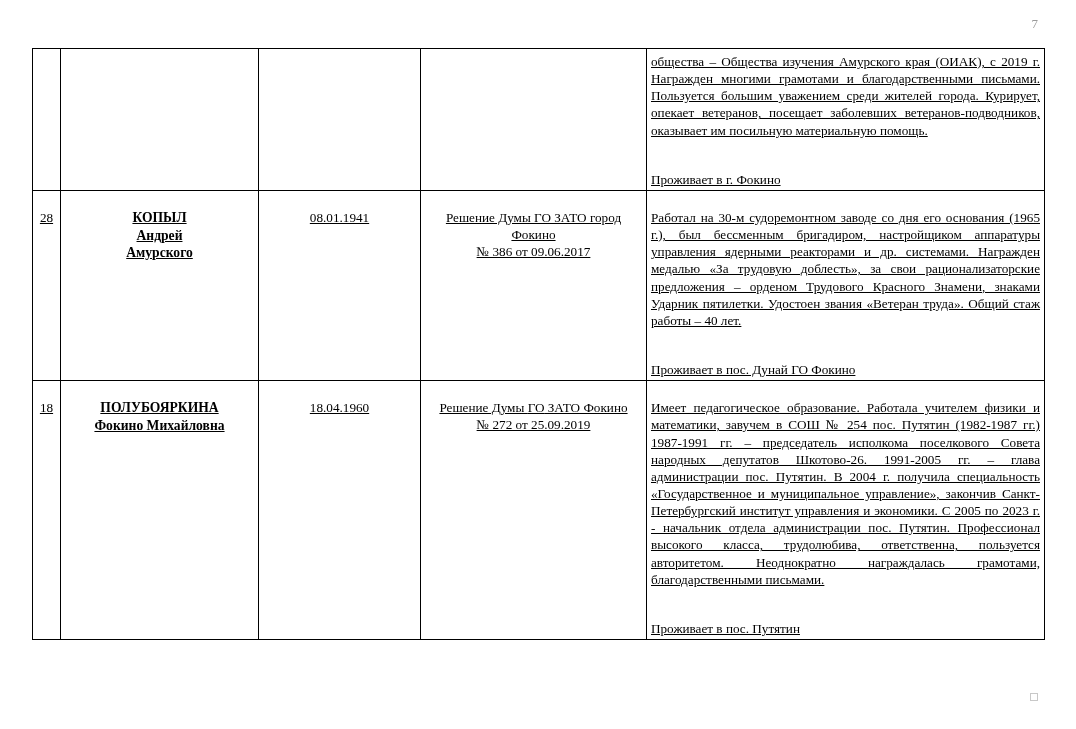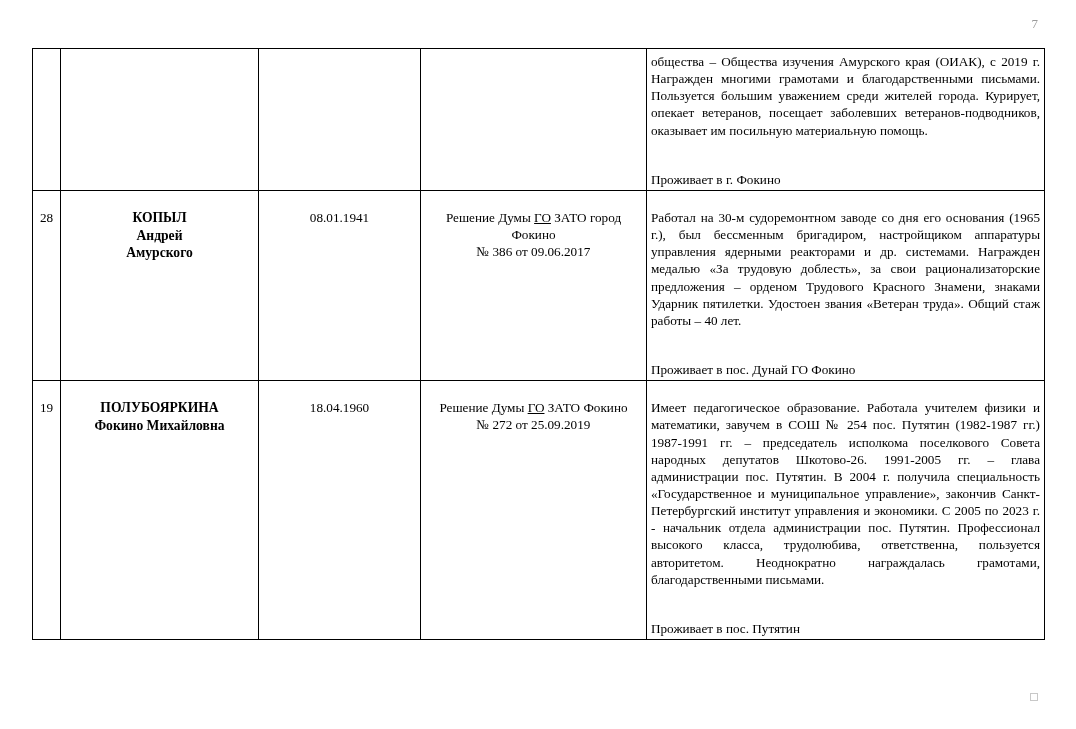--- a/index.html
+++ b/index.html
@@ -44,20 +44,21 @@
     width: 1012px;
     border-collapse: collapse;
     table-layout: fixed;
   }
   table.doc-table td {
     border: 1px solid #000000;
     vertical-align: top;
     padding: 18px 4px 2px 4px;
     font-size: 13.2px;
     line-height: 1.30;
+    text-decoration: underline;
   }
   col.c-num { width: 28px; }
   col.c-name { width: 198px; }
   col.c-date { width: 162px; }
   col.c-dec { width: 226px; }
   col.c-info { width: 398px; }
 
   .cell-num {
     text-align: center;
     font-size: 13.2px;
@@ -136,21 +137,21 @@
           <div>Решение Думы <span class="u">ГО</span> ЗАТО город Фокино</div>
           <div>№ 386 от 09.06.2017</div>
         </td>
         <td class="cell-info">
           <p>Работал на 30-м судоремонтном заводе со дня его основания (1965 г.), был бессменным бригадиром, настройщиком аппаратуры управления ядерными реакторами и др. системами. Награжден медалью «За трудовую доблесть», за свои рационализаторские предложения – орденом Трудового Красного Знамени, знаками Ударник пятилетки. Удостоен звания «Ветеран труда». Общий стаж работы – 40 лет.</p>
           <p class="last">Проживает в пос. Дунай ГО Фокино</p>
         </td>
       </tr>
 
       <tr>
-        <td class="cell-num">19</td>
+        <td class="cell-num">18</td>
         <td class="cell-name big">
           <span class="nm-line">ПОЛУБОЯРКИНА</span>
           <span class="nm-line">Фокино Михайловна</span>
         </td>
         <td class="cell-date">18.04.1960</td>
         <td class="cell-dec">
           <div>Решение Думы <span class="u">ГО</span> ЗАТО Фокино</div>
           <div>№ 272 от 25.09.2019</div>
         </td>
         <td class="cell-info">

